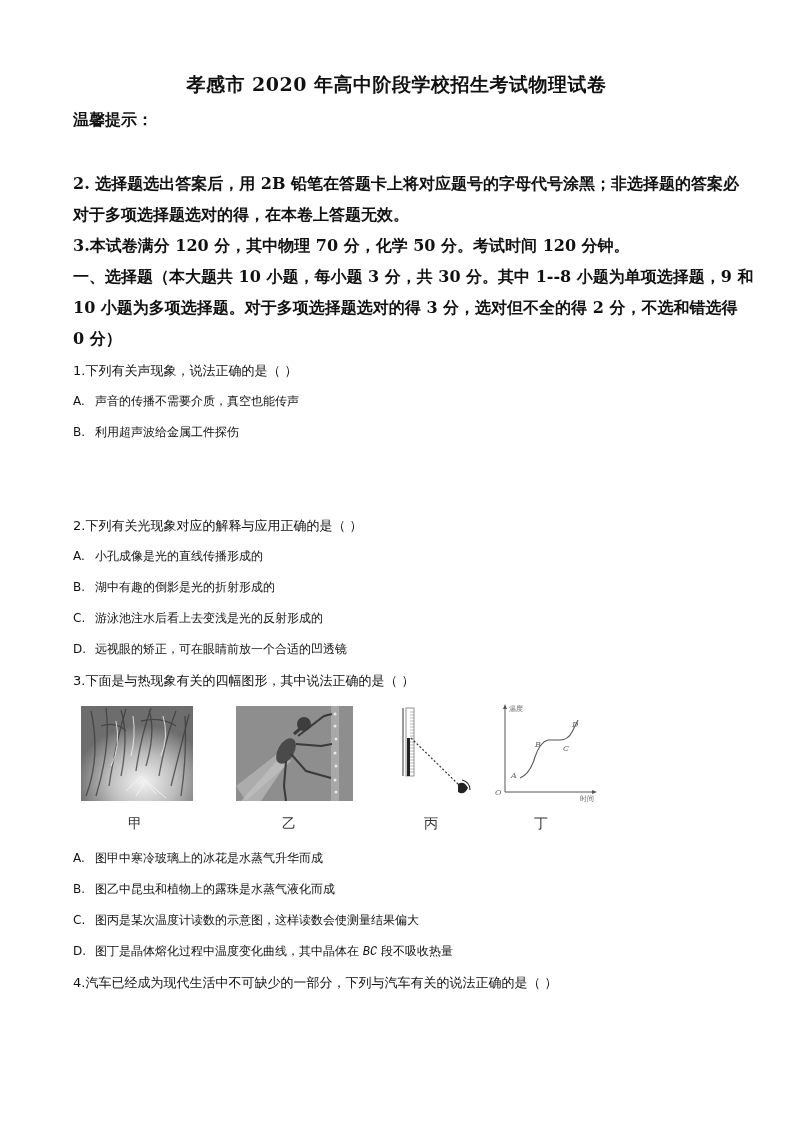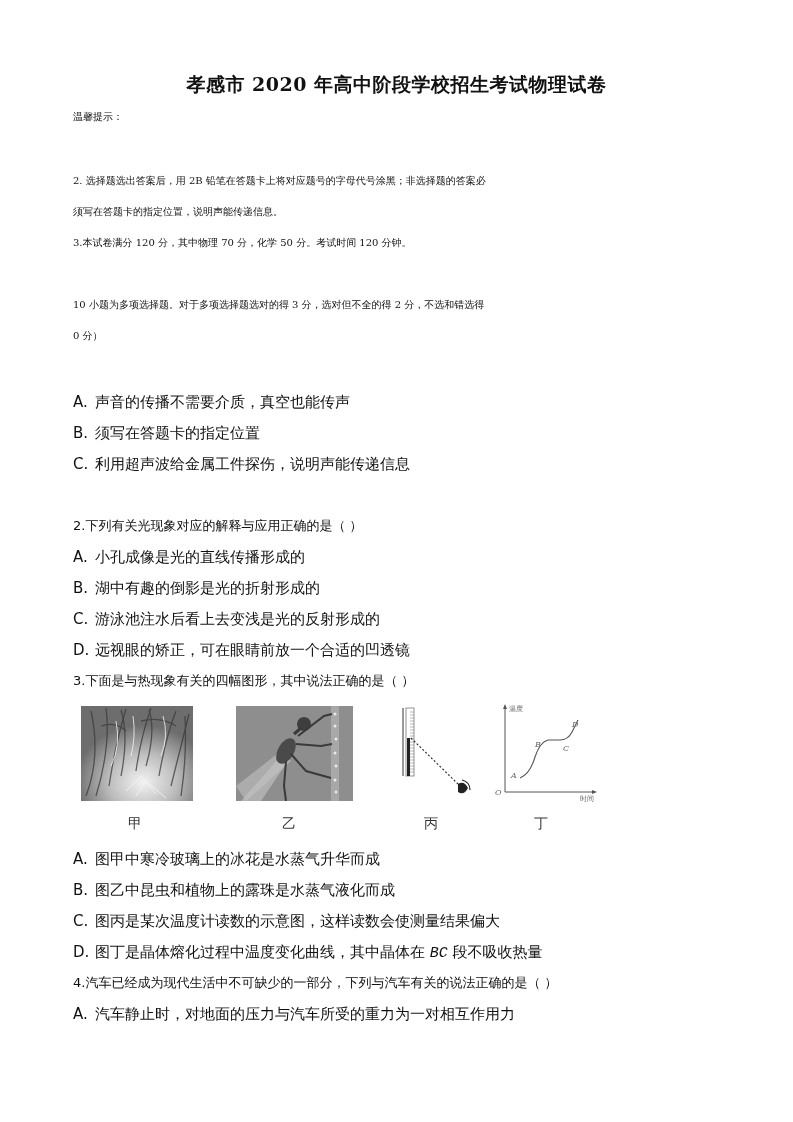--- a/index.html
+++ b/index.html
@@ -1,46 +1,47 @@
 <!DOCTYPE html>
 <html><head>
 <meta charset="utf-8">
 <style>
   html, body { margin: 0; padding: 0; background: #ffffff; }
   body { width: 793px; height: 1122px; position: relative; overflow: hidden; color: #111; }
   .page { position: absolute; left: 0; top: 0; width: 719px; height: 1122px; padding-left: 34px; }
   .title { position: absolute; left: 0; width: 793px; top: 72px; text-align: center;
     font-family: "DejaVu Serif", serif; font-weight: bold; font-size: 19px; letter-spacing: 0.5px; }
-  .bold { font-family: "DejaVu Serif", serif; font-weight: normal; font-size: 10px; }
+  .bold { font-family: "DejaVu Serif", serif; font-weight: bold; font-size: 16px; }
   .line { position: absolute; left: 73px; white-space: nowrap; }
   .q { font-family: "DejaVu Sans", sans-serif; font-size: 13px; }
-  .opt { font-family: "DejaVu Sans", sans-serif; font-size: 15px; }
+  .opt { font-family: "DejaVu Sans", sans-serif; font-size: 12px; }
   .opt .lbl { display: inline-block; width: 22px; }
   .fig { position: absolute; }
   .cap { position: absolute; font-family: "DejaVu Serif", serif; font-size: 14px; color: #333; }
   .italic { font-style: italic; font-family: Liberation Mono, monospace; }
 </style>
 </head>
 <body>
 
 <div class="page">
 
   <div class="title">孝感市 2020 年高中阶段学校招生考试物理试卷</div>
 
   <div class="line bold" style="top:110px">温馨提示：</div>
   <div class="line bold" style="top:174px">2. 选择题选出答案后，用 2B 铅笔在答题卡上将对应题号的字母代号涂黑；非选择题的答案必</div>
-  <div class="line bold" style="top:205px">须写在答题卡的指定位置，说明声能传递信息。</div>
+  <div class="line bold" style="top:205px">对于多项选择题选对的得，在本卷上答题无效。</div>
   <div class="line bold" style="top:236px">3.本试卷满分 120 分，其中物理 70 分，化学 50 分。考试时间 120 分钟。</div>
 
+  <div class="line bold" style="top:267px">一、选择题（本大题共 10 小题，每小题 3 分，共 30 分。其中 1--8 小题为单项选择题，9 和</div>
   <div class="line bold" style="top:298px">10 小题为多项选择题。对于多项选择题选对的得 3 分，选对但不全的得 2 分，不选和错选得</div>
   <div class="line bold" style="top:329px">0 分）</div>
 
+  <div class="line q" style="top:362px">1.下列有关声现象，说法正确的是（        ）</div>
   <div class="line opt" style="top:393px"><span class="lbl">A.</span><span>声音的传播不需要介质，真空也能传声</span></div>
-  <div class="line opt" style="top:424px"><span class="lbl">B.</span><span>须写在答题卡的指定位置</span></div>
-  <div class="line opt" style="top:455px"><span class="lbl">C.</span><span>利用超声波给金属工件探伤，说明声能传递信息</span></div>
+  <div class="line opt" style="top:424px"><span class="lbl">B.</span><span>利用超声波给金属工件探伤</span></div>
 
   <div class="line q" style="top:517px">2.下列有关光现象对应的解释与应用正确的是（        ）</div>
   <div class="line opt" style="top:548px"><span class="lbl">A.</span><span>小孔成像是光的直线传播形成的</span></div>
   <div class="line opt" style="top:610px"><span class="lbl">C.</span><span>游泳池注水后看上去变浅是光的反射形成的</span></div>
   <div class="line opt" style="top:579px"><span class="lbl">B.</span><span>湖中有趣的倒影是光的折射形成的</span></div>
   <div class="line opt" style="top:641px"><span class="lbl">D.</span><span>远视眼的矫正，可在眼睛前放一个合适的凹透镜</span></div>
 
   <div class="line q" style="top:672px">3.下面是与热现象有关的四幅图形，其中说法正确的是（        ）</div>
 
   <div class="fig" style="left:81px;top:706px;width:112px;height:95px;">
@@ -158,15 +159,14 @@
   <div class="cap" style="left:282px;top:815px">乙</div>
   <div class="cap" style="left:424px;top:815px">丙</div>
   <div class="cap" style="left:534px;top:815px">丁</div>
 
   <div class="line opt" style="top:850px"><span class="lbl">A.</span><span>图甲中寒冷玻璃上的冰花是水蒸气升华而成</span></div>
   <div class="line opt" style="top:881px"><span class="lbl">B.</span><span>图乙中昆虫和植物上的露珠是水蒸气液化而成</span></div>
   <div class="line opt" style="top:912px"><span class="lbl">C.</span><span>图丙是某次温度计读数的示意图，这样读数会使测量结果偏大</span></div>
   <div class="line opt" style="top:943px"><span class="lbl">D.</span><span>图丁是晶体熔化过程中温度变化曲线，其中晶体在 </span><span class="italic">BC</span><span> 段不吸收热量</span></div>
 
   <div class="line q" style="top:974px">4.汽车已经成为现代生活中不可缺少的一部分，下列与汽车有关的说法正确的是（        ）</div>
-  <div class="line opt" style="top:1005px"><span class="lbl">A.</span><span>汽车静止时，对地面的压力与汽车所受的重力为一对相互作用力</span></div>
 
 </div>
 
 </body></html>

